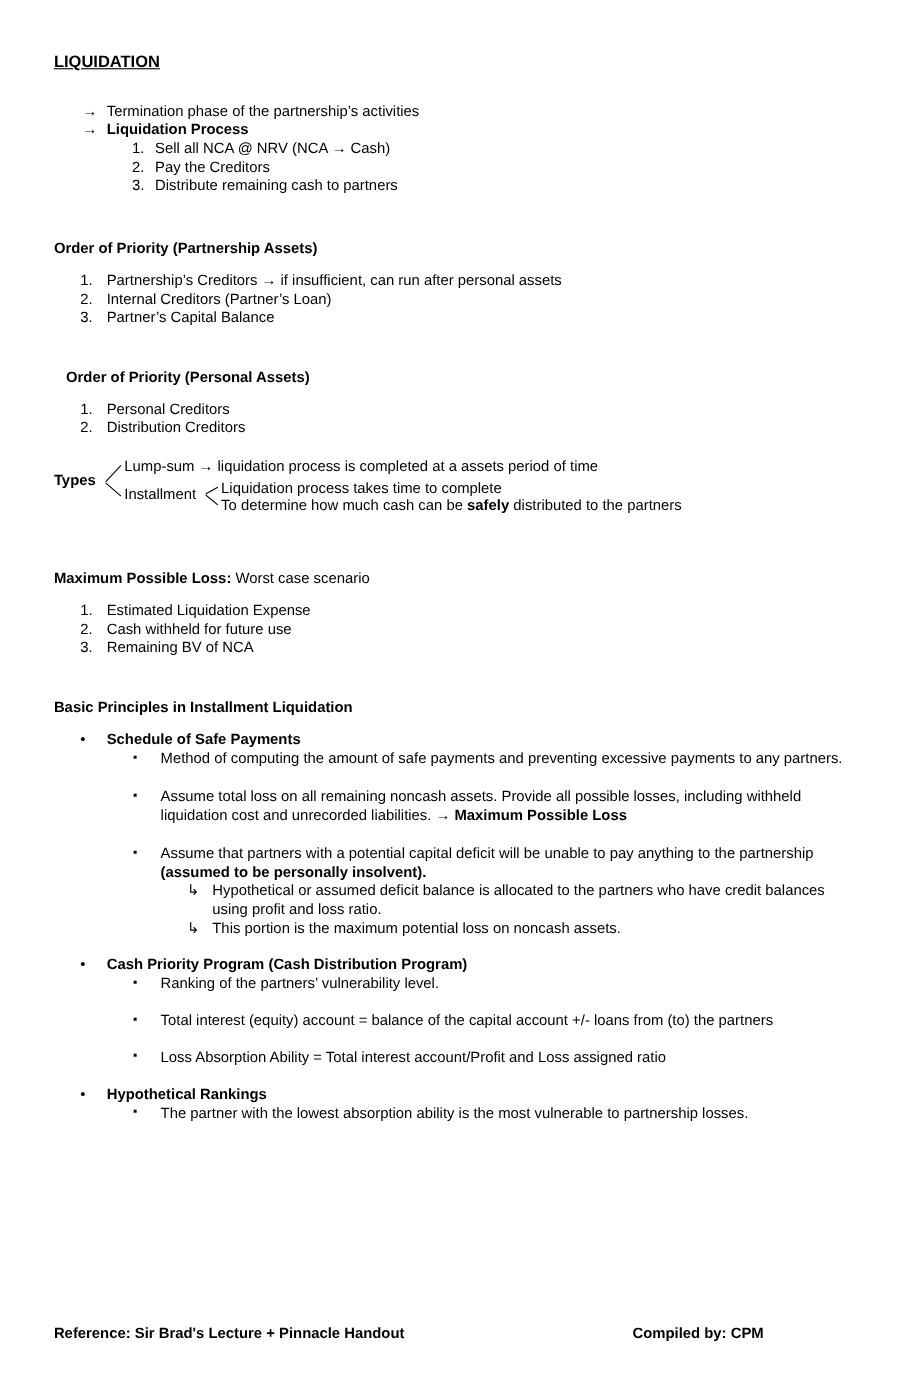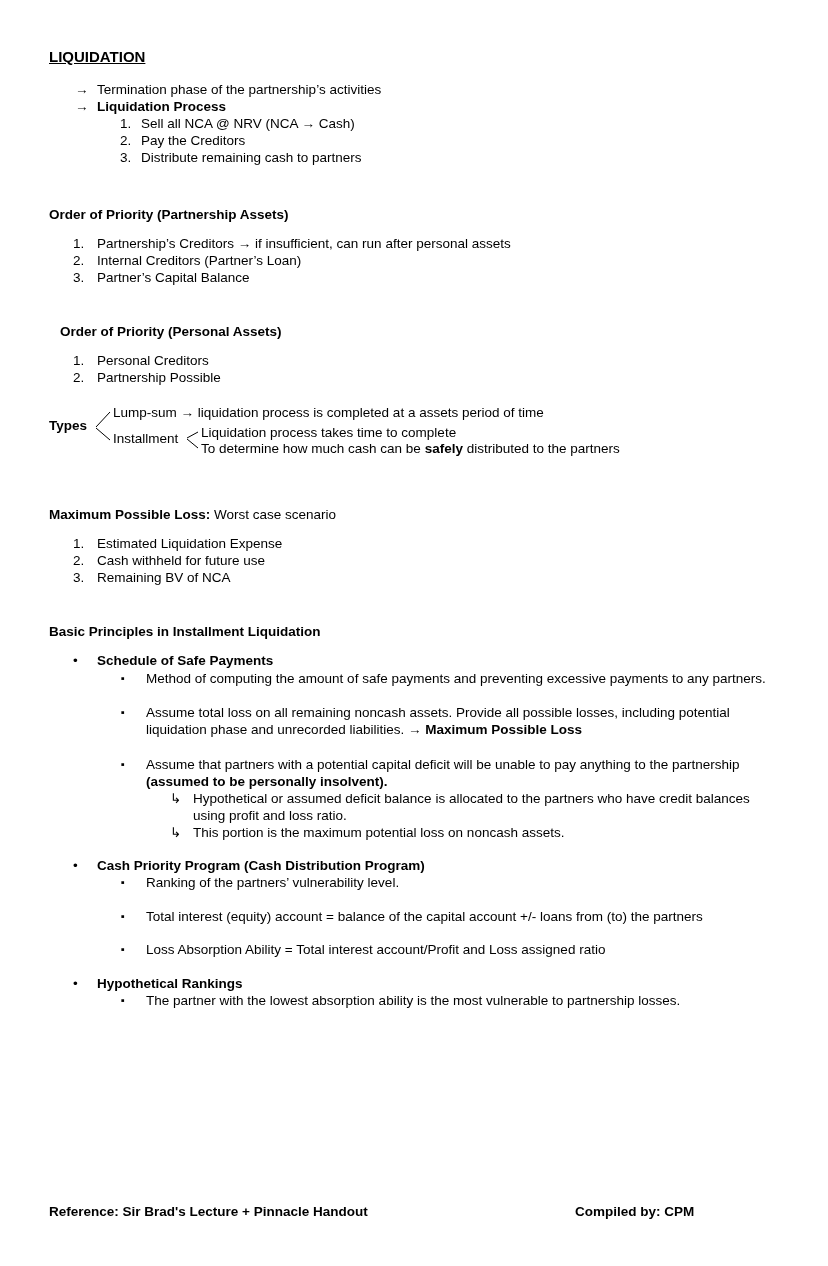--- a/index.html
+++ b/index.html
@@ -17,21 +17,21 @@
     width:828px; height:1266px;
     background:#fff;
     padding:48px 53px 0 49px;
     overflow:hidden;
   }
   .title {
     font-size:15px;
     font-weight:bold;
     text-decoration:underline;
     line-height:17px;
-    margin-bottom:16px;
+    margin-bottom:27px;
   }
   .heading { font-weight:bold; }
   .b { font-weight:bold; }
   .row { display:flex; align-items:flex-start; }
   .marker { flex:0 0 auto; }
   .txt { flex:1 1 auto; }
 
   
   .arrow-row  { padding-left:26px; } .arrow-row  .marker { width:22px; }
   .num-row    { padding-left:24px; } .num-row    .marker { width:24px; }
@@ -106,21 +106,21 @@
     <span class="txt">Partner’s Capital Balance</span>
   </div>
 
   <div class="heading h-op2">Order of Priority (Personal Assets)</div>
   <div class="row num-row">
     <span class="marker">1.</span>
     <span class="txt">Personal Creditors</span>
   </div>
   <div class="row num-row">
     <span class="marker">2.</span>
-    <span class="txt">Partnership Possible</span>
+    <span class="txt">Distribution Creditors</span>
   </div>
 
   <div class="types-box">
     <svg class="types-svg" width="726" height="56" viewBox="0 0 726 56">
       <line x1="47" y1="25" x2="61" y2="10" stroke="#000" stroke-width="1"></line>
       <line x1="47" y1="26" x2="61" y2="38" stroke="#000" stroke-width="1"></line>
       <line x1="138" y1="36" x2="149" y2="30" stroke="#000" stroke-width="1"></line>
       <line x1="138" y1="37" x2="149" y2="46" stroke="#000" stroke-width="1"></line>
     </svg>
     <span class="abs types-label">Types</span>
@@ -149,21 +149,21 @@
   <div class="row bullet-row">
     <span class="marker">•</span>
     <span class="txt b">Schedule of Safe Payments</span>
   </div>
   <div class="row sq-row mt1">
     <span class="marker">▪</span>
     <span class="txt">Method of computing the amount of safe payments and preventing excessive payments to any partners.</span>
   </div>
   <div class="row sq-row mt17">
     <span class="marker">▪</span>
-    <span class="txt"><span>Assume total loss on all remaining noncash assets. Provide all possible losses, including potential liquidation phase and unrecorded liabilities. → </span><span class="b">Maximum Possible Loss</span></span>
+    <span class="txt"><span>Assume total loss on all remaining noncash assets. Provide all possible losses, including withheld liquidation cost and unrecorded liabilities. → </span><span class="b">Maximum Possible Loss</span></span>
   </div>
   <div class="row sq-row mt18">
     <span class="marker">▪</span>
     <span class="txt"><span>Assume that partners with a potential capital deficit will be unable to pay anything to the partnership </span><span class="b">(assumed to be personally insolvent).</span></span>
   </div>
   <div class="row hook-row">
     <span class="marker">↳</span>
     <span class="txt">Hypothetical or assumed deficit balance is allocated to the partners who have credit balances using profit and loss ratio.</span>
   </div>
   <div class="row hook-row">

